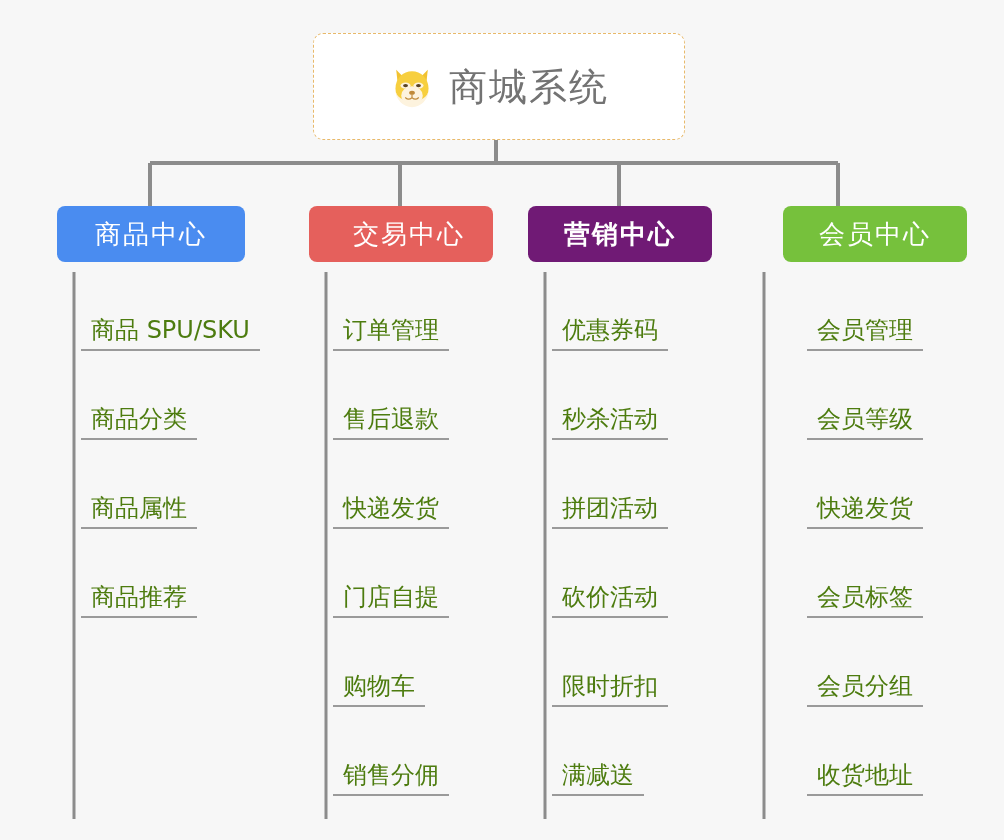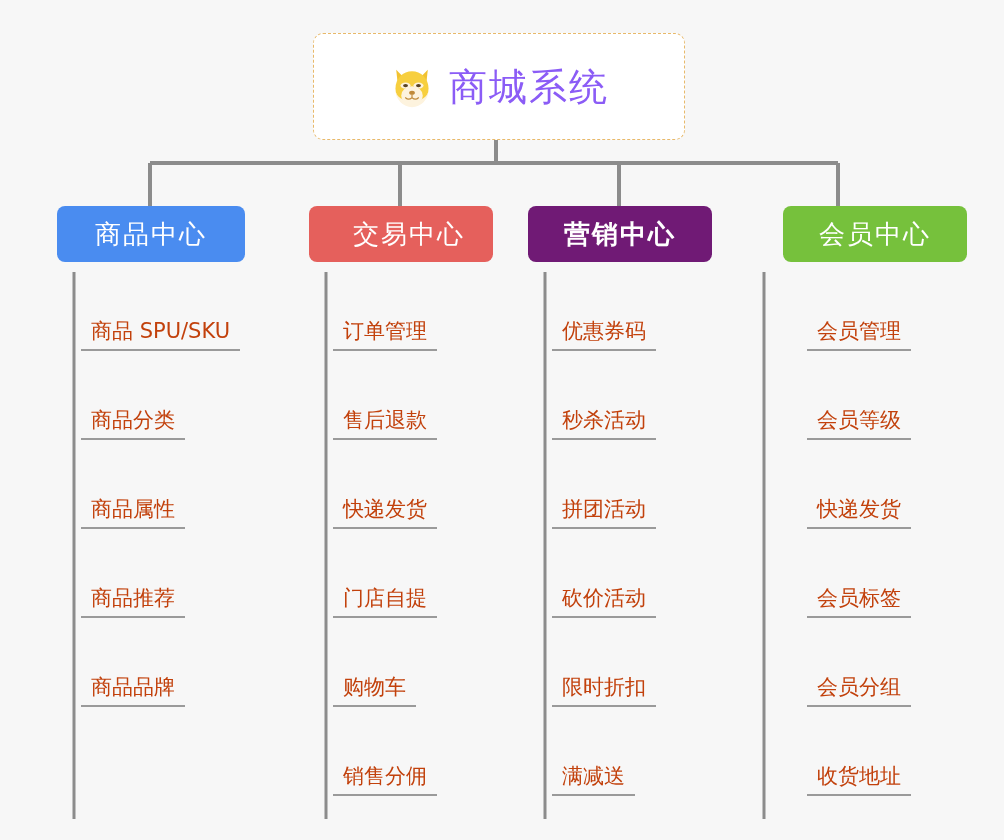--- a/index.html
+++ b/index.html
@@ -38,21 +38,21 @@
     gap: 14px;
   }
   .root-icon {
     width: 46px;
     height: 46px;
     flex: 0 0 auto;
     display: block;
   }
   .root-title {
     font-size: 38px;
-    color: #8b5cf6;
+    color: #737373;
     letter-spacing: 2px;
     line-height: 1;
     white-space: nowrap;
   }
 
   
   #connectors {
     position: absolute;
     left: 0;
     top: 0;
@@ -85,22 +85,22 @@
   }
   .leaf-item {
     position: relative;
     height: 89px;
     display: flex;
     align-items: flex-end;
     box-sizing: border-box;
   }
   .leaf-label {
     display: inline-block;
-    font-size: 21px;
-    color: #c2410c;
+    font-size: 24px;
+    color: #4d7c0f;
     line-height: 1;
     padding: 0 10px 7px 10px;
     margin-left: 24px;
     border-bottom: 2px solid #9a9a9a;
     white-space: nowrap;
   }
 </style>
 </head>
 <body>
 
@@ -150,23 +150,20 @@
       </li>
       <li class="leaf-item">
         <span class="leaf-label">商品分类</span>
       </li>
       <li class="leaf-item">
         <span class="leaf-label">商品属性</span>
       </li>
       <li class="leaf-item">
         <span class="leaf-label">商品推荐</span>
       </li>
-      <li class="leaf-item">
-        <span class="leaf-label">商品品牌</span>
-      </li>
     </ul>
   </div>
 
   <div class="column" style="left:309px; width:184px;">
     <div class="col-header" style="background:#e5605c;padding-left:16px;">
       <span>交易中心</span>
     </div>
     <ul class="leaf-list">
       <li class="leaf-item">
         <span class="leaf-label">订单管理</span>

